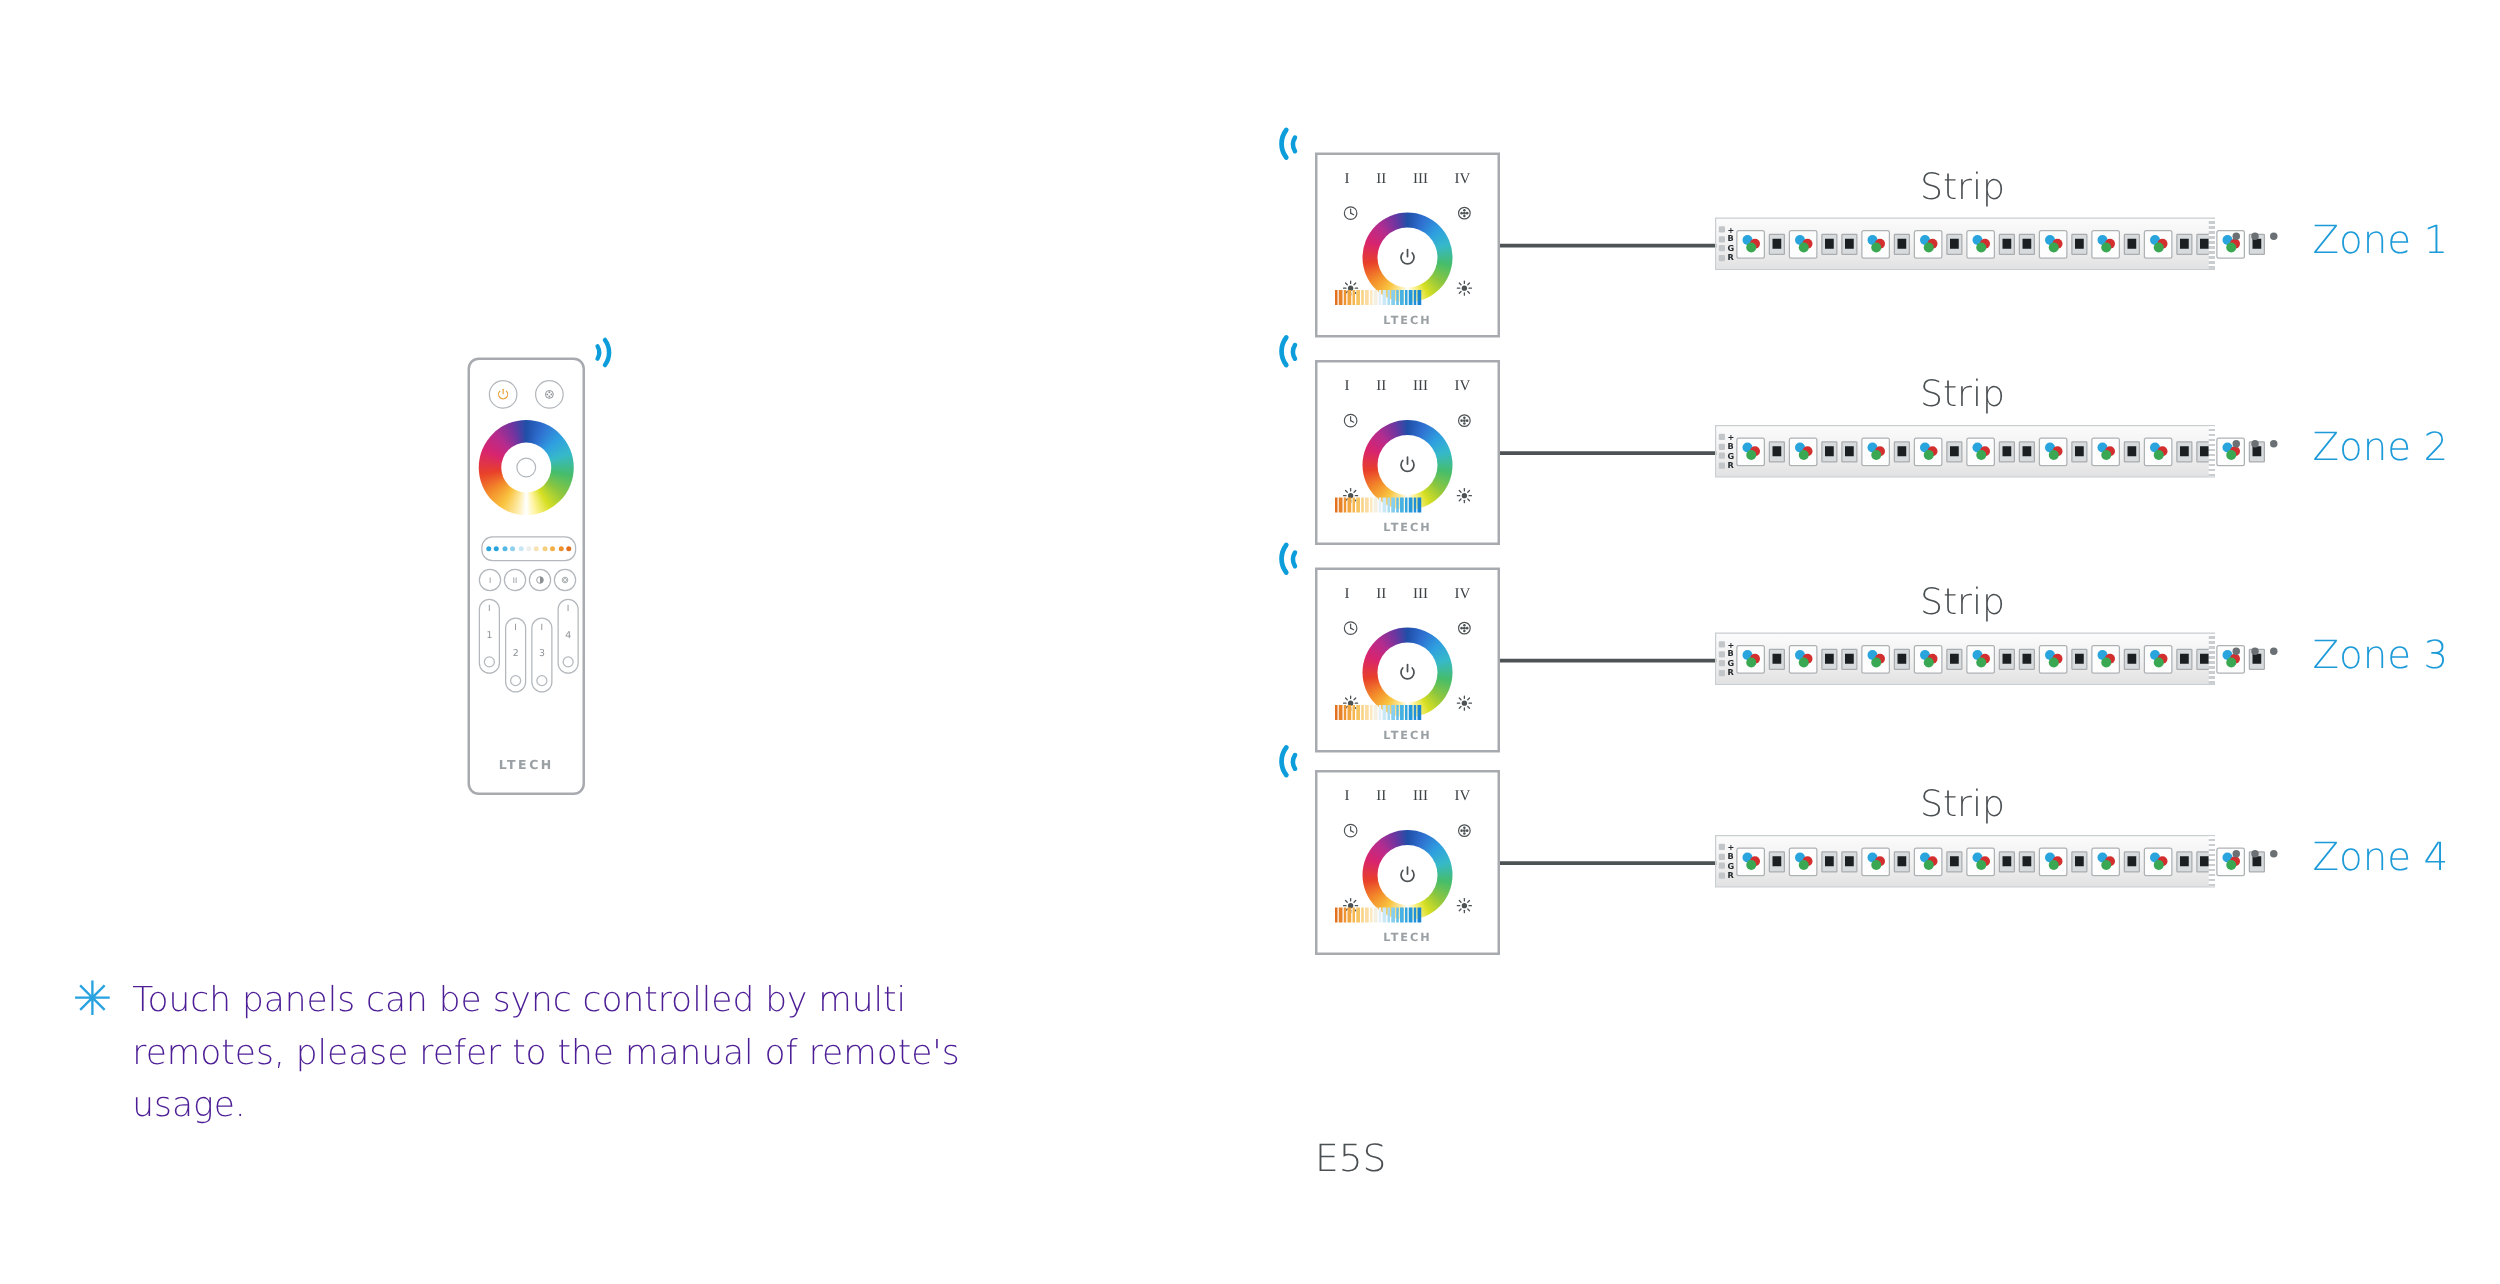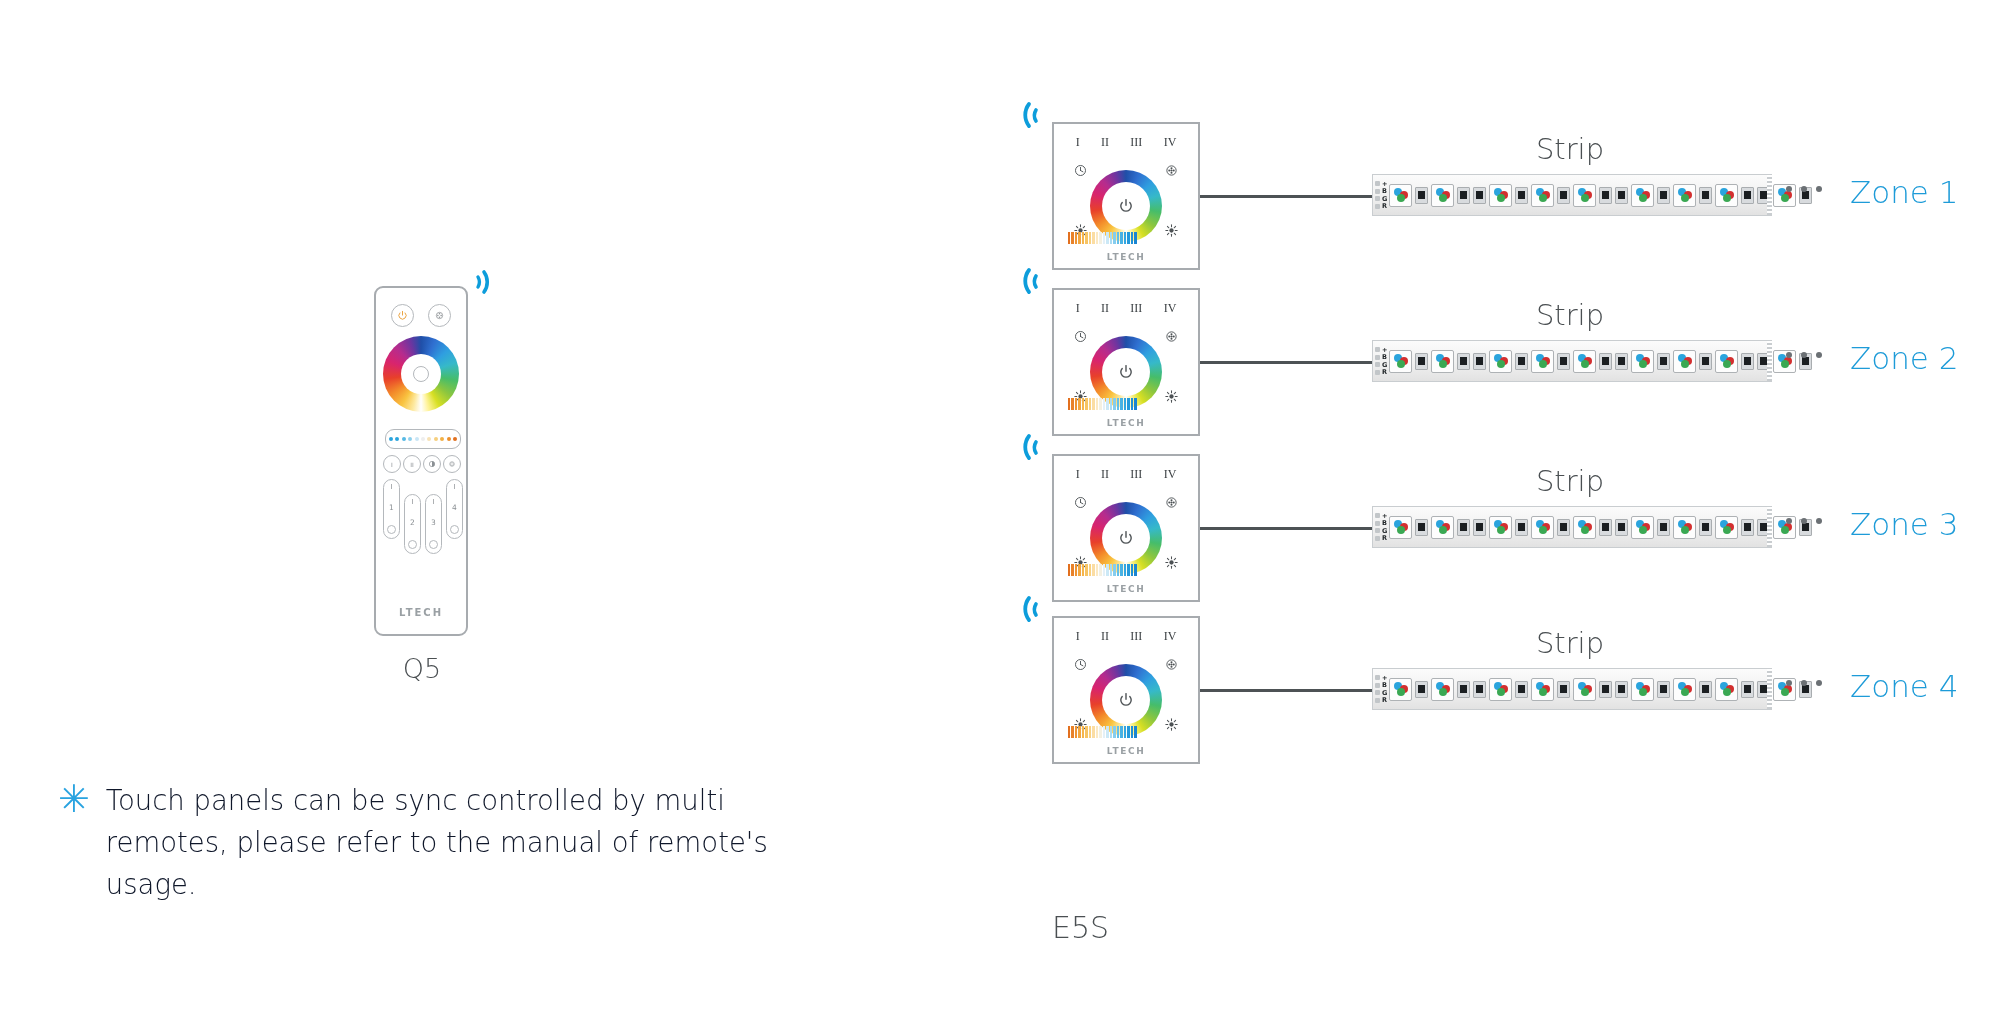--- a/index.html
+++ b/index.html
@@ -99,21 +99,21 @@
     text-align:center;color:#4a4f52;font-size:27px;line-height:1.38;
     font-weight:300;
   }
 
   
   #footnote{
     position:absolute;left:58px;top:780px;width:790px;
     display:flex;gap:16px;align-items:flex-start;
   }
   .aster{color:#29a3e0;font-size:38px;line-height:0.9;flex:0 0 auto;margin-top:2px;}
-  .foot-text{color:#0f172a;font-size:27.5px;line-height:1.52;font-weight:300;}
+  .foot-text{color:#4c1d95;font-size:27.5px;line-height:1.52;font-weight:300;}
 
   
   .row{position:absolute;left:1010px;width:960px;height:200px;}
   .panel-wrap{position:absolute;left:42px;top:22px;}
   .rf-panel{position:absolute;left:-36px;top:-26px;width:38px;height:38px;}
 
   .panel{
     width:148px;height:148px;
     border:2.5px solid #a7abaf;background:#fff;
     position:relative;box-sizing:border-box;
@@ -306,21 +306,20 @@
           <span class="zn-i">I</span>
           <span class="zn-num">4</span>
           <span class="zn-o"></span>
         </div>
       </div>
 
       <div class="r-logo">LTECH</div>
     </div>
 
     <div class="remote-caption">
-      <div>Q5</div>
     </div>
   </div>
 
   <div id="footnote">
     <div class="aster">✳</div>
     <div class="foot-text">Touch panels can be sync controlled by multi remotes, please refer to the manual of remote's usage.</div>
   </div>
 
   <div class="row" id="row-0" style="top:100px;">
   <div class="panel-wrap">

